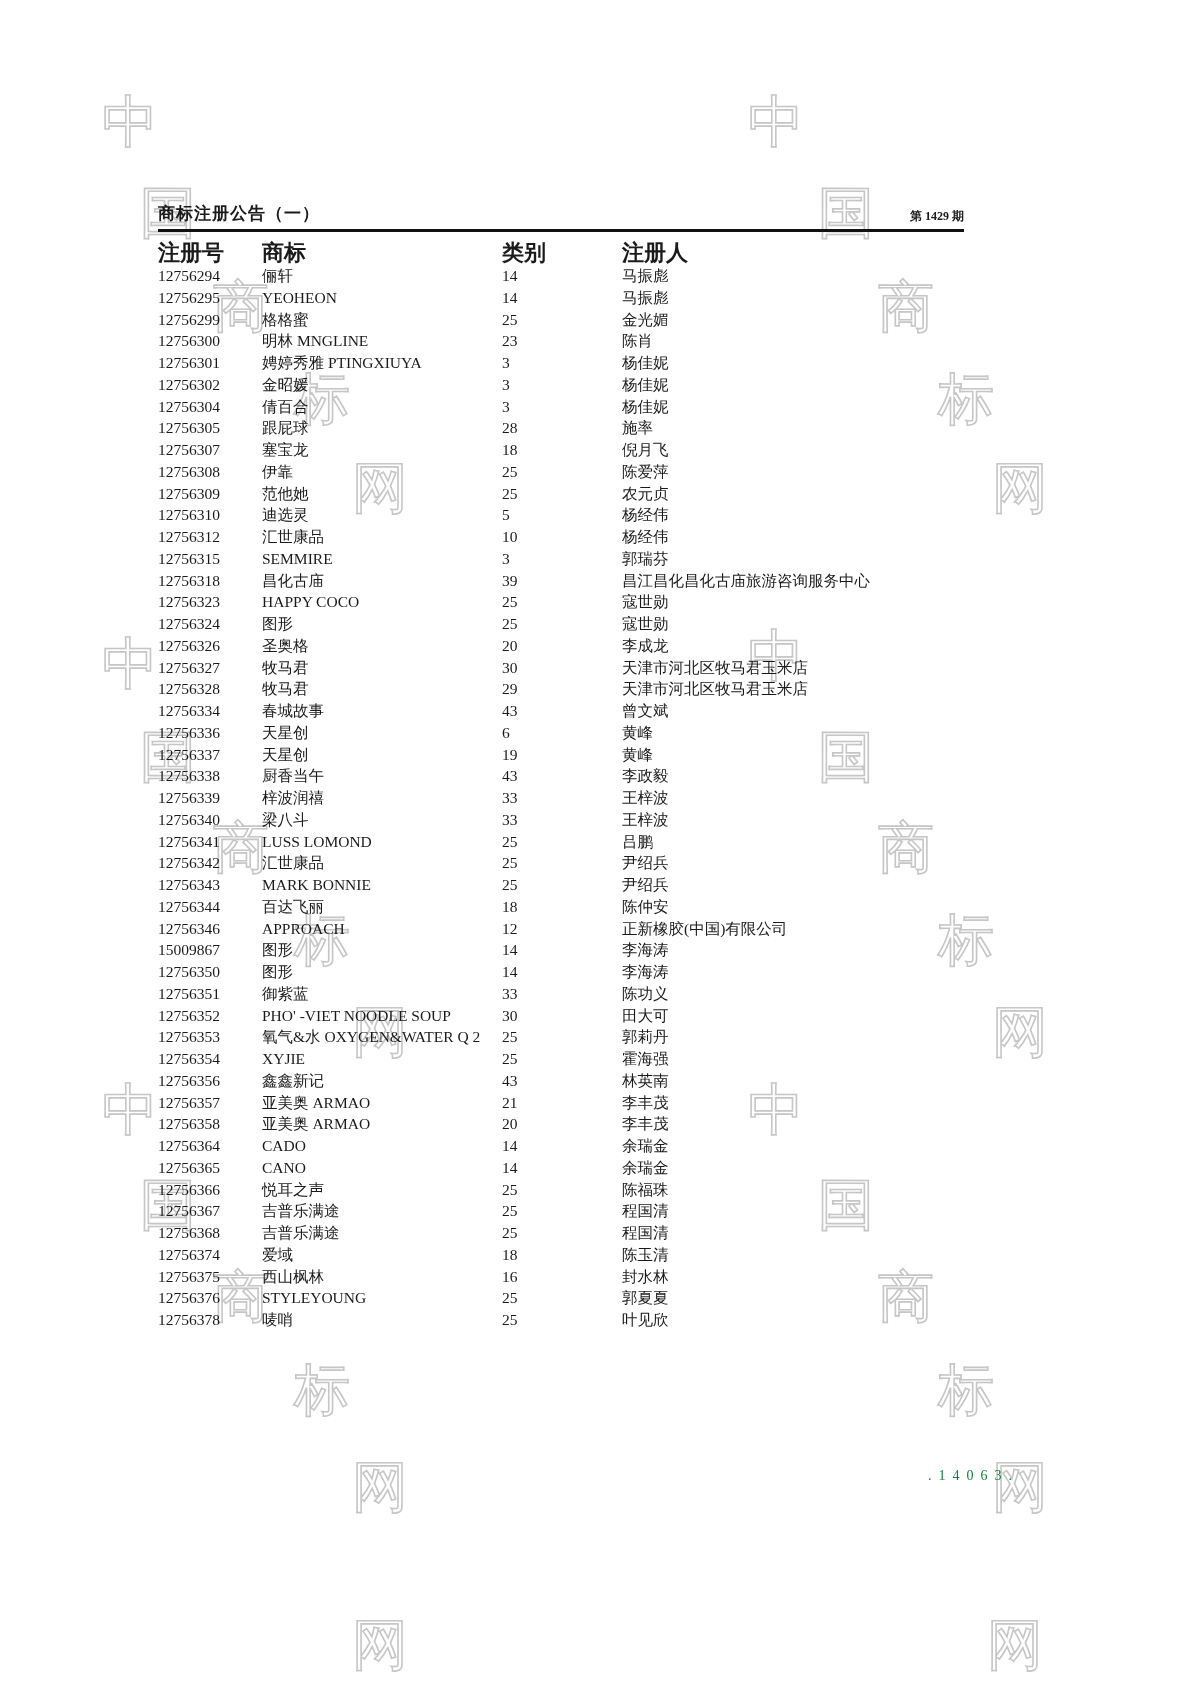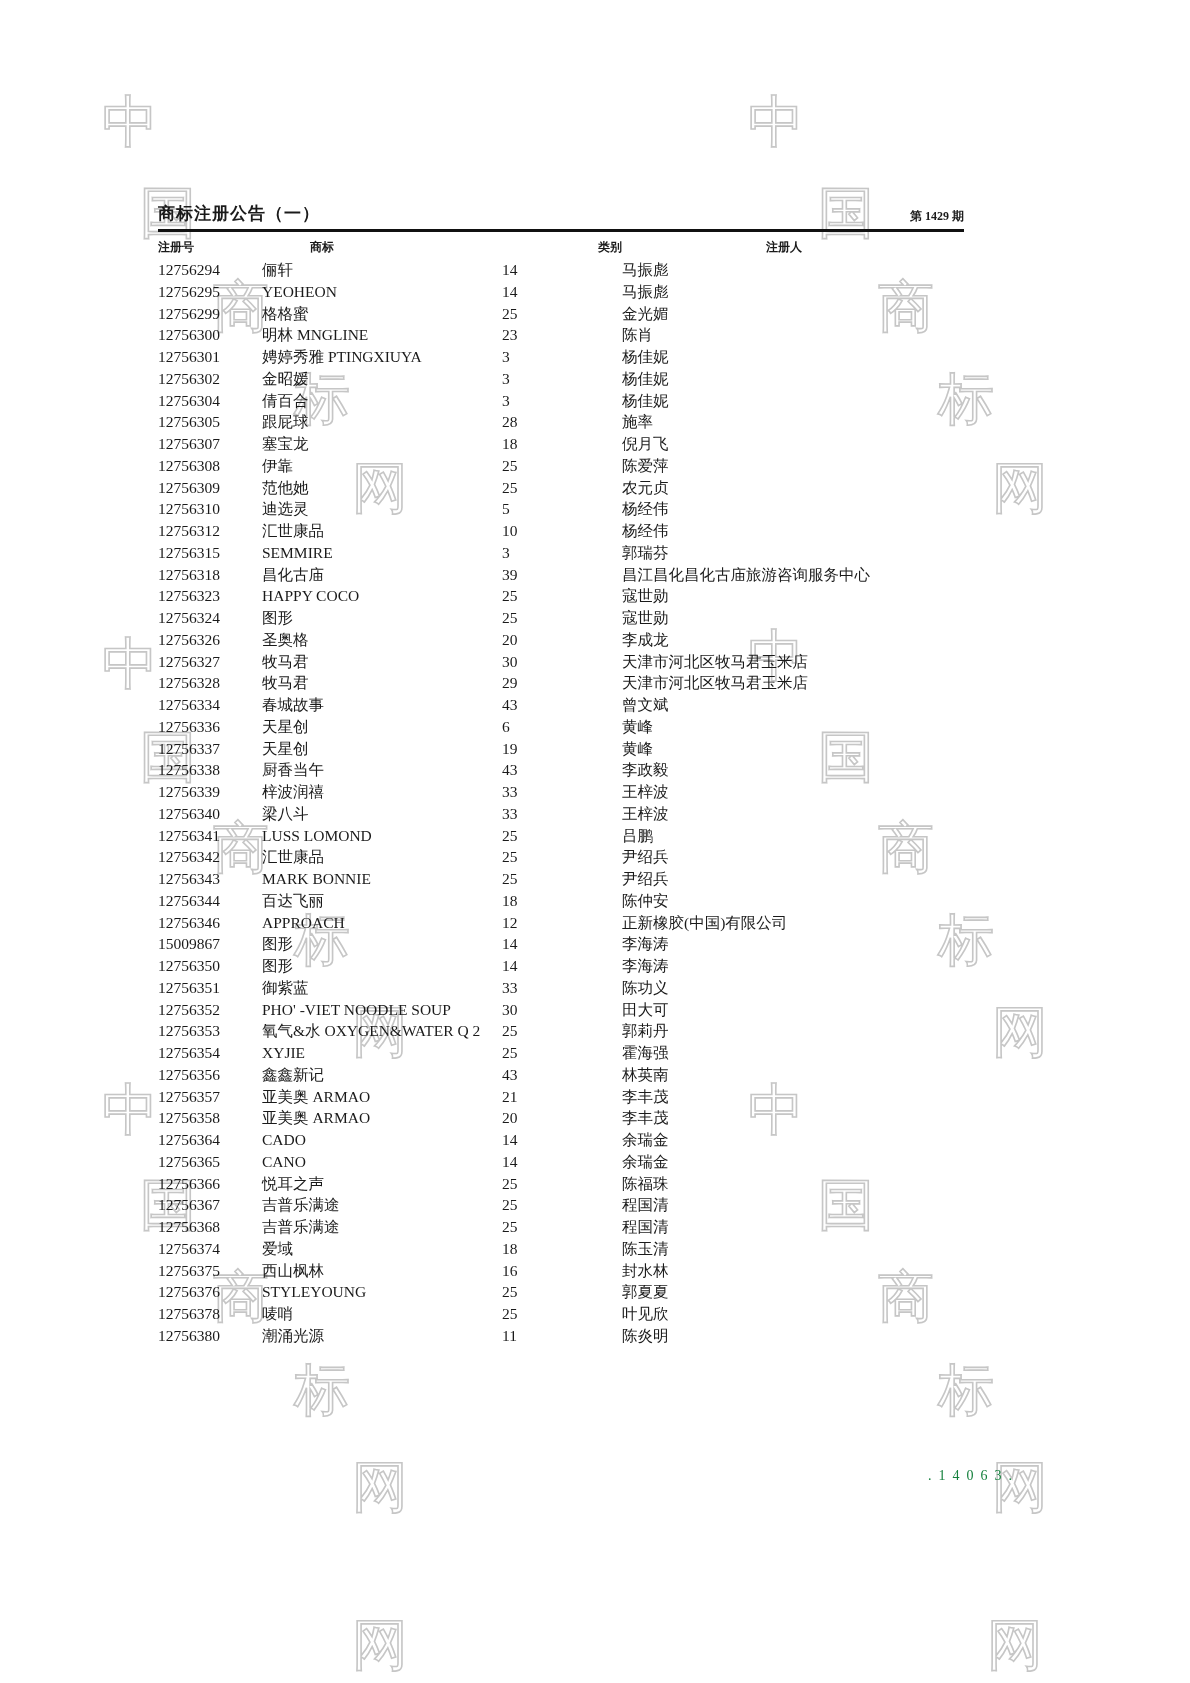--- a/index.html
+++ b/index.html
@@ -58,25 +58,24 @@
   .masthead .issue {
     font-size: 12px;
     font-weight: 700;
   }
 
   .thead, .trow {
     display: grid;
     grid-template-columns: 104px 240px 120px 1fr;
   }
   .thead {
-    margin-top: 4px;
+    margin-top: 10px;
     font-weight: 700;
-    font-size: 12px;
+    font-size: 22px;
     line-height: 22px;
-    gap: 48px;
   }
   .tbody {
     margin-top: 1px;
   }
   .trow {
     font-size: 15.5px;
     line-height: 21.75px;
     height: 21.75px;
     white-space: nowrap;
   }
@@ -434,25 +433,19 @@
           <span class="cell">STYLEYOUNG</span>
           <span class="cell">25</span>
           <span class="cell">郭夏夏</span>
         </div>
         <div class="trow">
           <span class="cell">12756378</span>
           <span class="cell">唛哨</span>
           <span class="cell">25</span>
           <span class="cell">叶见欣</span>
         </div>
-        <div class="trow">
-          <span class="cell">12756380</span>
-          <span class="cell">潮涌光源</span>
-          <span class="cell">11</span>
-          <span class="cell">陈炎明</span>
-        </div>
       </div>
 
   </div>
 
   <div class="page-number">.14063.</div>
 
 </div>
 
 </body></html>

